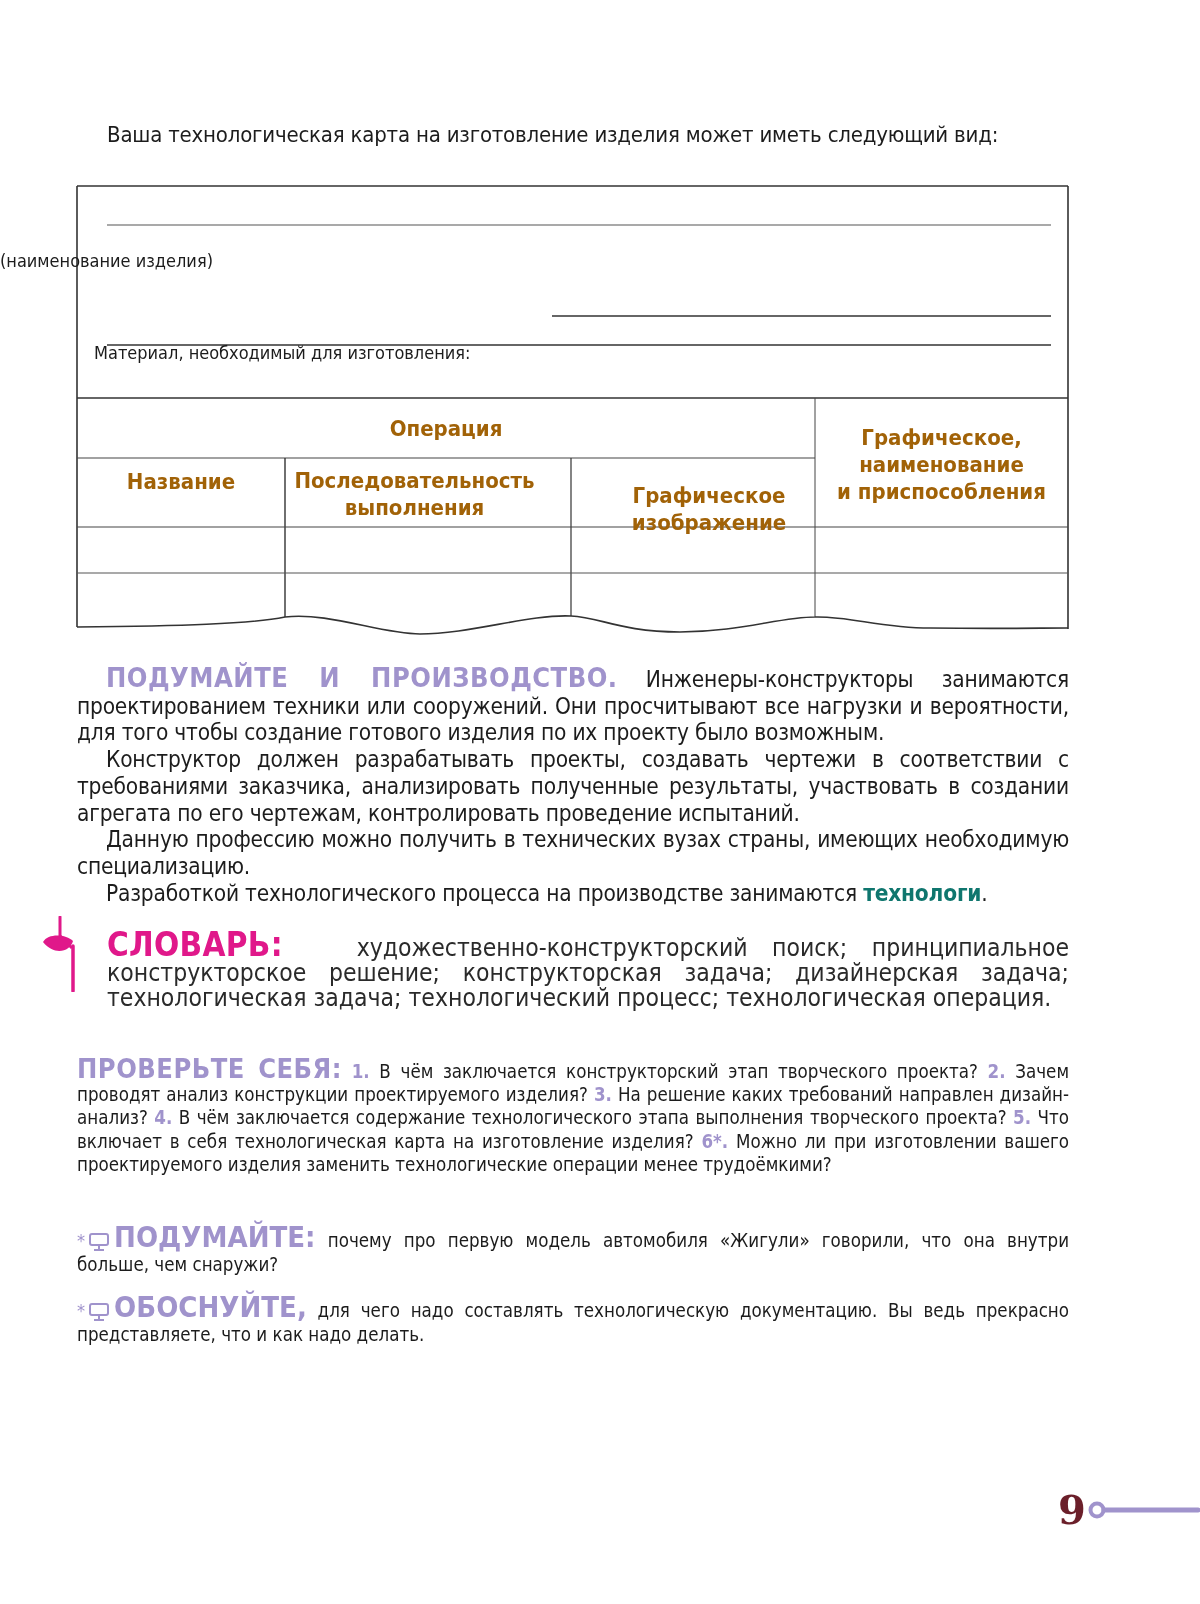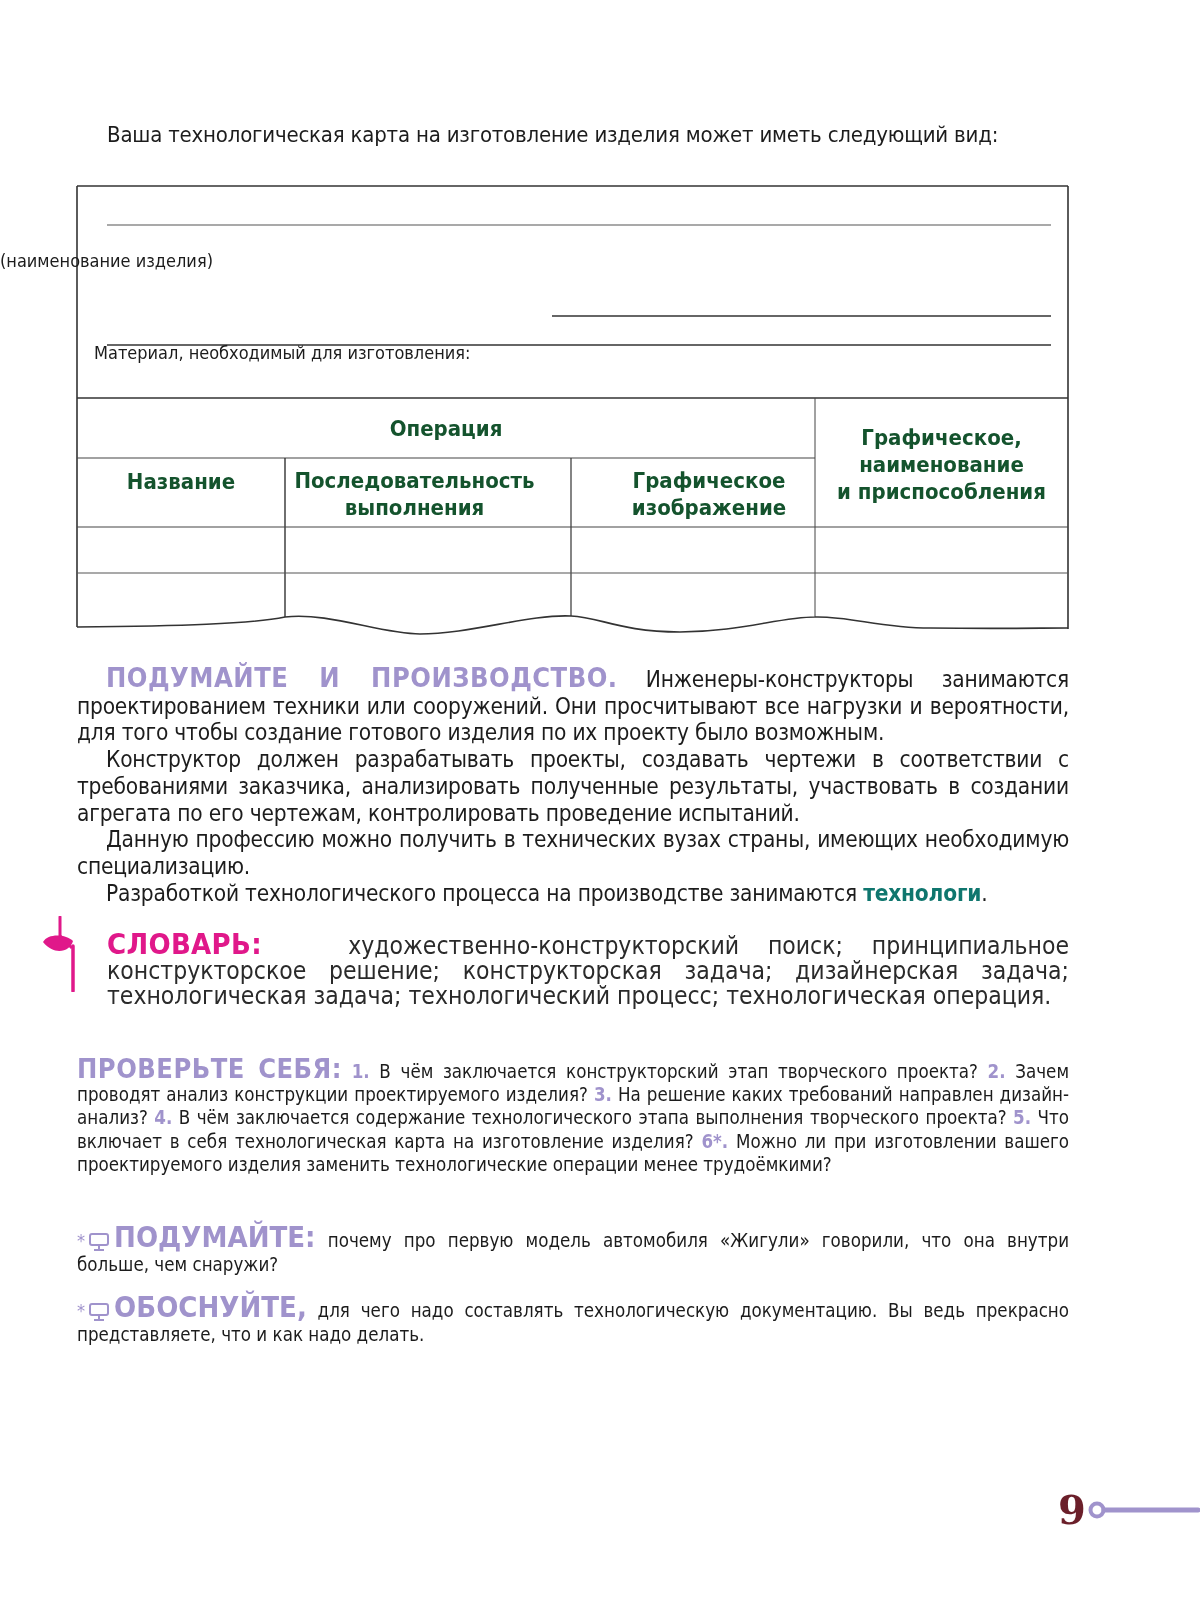--- a/index.html
+++ b/index.html
@@ -3,28 +3,28 @@
 <meta charset="utf-8">
 <style>
   html, body { margin:0; padding:0; background:#ffffff; }
   body { width:1200px; height:1604px; position:relative; overflow:hidden;
          font-family:"DejaVu Sans Condensed","DejaVu Sans", sans-serif; color:#1c1c1c; }
   .abs { position:absolute; }
   .intro { left:107px; top:122px; font-size:22px; letter-spacing:-0.2px; white-space:nowrap; }
   
   .card-svg { position:absolute; left:0; top:0; }
   .card-text { position:absolute; font-size:18px; white-space:nowrap; }
-  .th { position:absolute; font-weight:bold; font-size:22px; text-align:center; line-height:27px; color:#14532d; }
+  .th { position:absolute; font-weight:bold; font-size:22px; text-align:center; line-height:27px; color:#a16207; }
   
   .para { position:absolute; left:77px; width:992px; font-size:22.5px; line-height:26.7px; text-align:justify; letter-spacing:-0.2px; }
   .para .ind { display:inline-block; width:29px; }
   .head-lav { color:#a093cc; font-weight:bold; font-size:27px; letter-spacing:0.5px; }
   .pink { color:#0f766e; font-weight:bold; }
   .dict { position:absolute; left:107px; width:962px; font-size:24.5px; line-height:25px; text-align:justify; color:#2a2a2a; }
-  .dict-head { color:#e0188a; font-weight:bold; font-size:29px; letter-spacing:0.3px; }
+  .dict-head { color:#e0188a; font-weight:bold; font-size:33px; letter-spacing:0.3px; }
   .check { position:absolute; left:77px; width:992px; font-size:18.6px; line-height:23.2px; text-align:justify; }
   .check .head-lav { font-size:27px; }
   .num { color:#a093cc; font-weight:bold; }
   .task { position:absolute; left:77px; width:992px; font-size:18.6px; line-height:23.5px; text-align:justify; }
   .task .big { color:#a093cc; font-weight:bold; font-size:29px; }
   .star { color:#a093cc; font-size:18px; }
   .pc { display:inline-block; vertical-align:middle; margin:0 4px 0 3px; }
   .page-num { position:absolute; left:1058px; top:1486px; font-family:"DejaVu Serif", serif; font-weight:bold; font-size:40px; color:#6b1f2a; }
 </style>
 </head>
@@ -63,21 +63,21 @@
 <div class="card-text" style="left:94px; top:297px;margin-top:45px;">Материал, необходимый для изготовления:</div>
 
 <div class="th" style="left:77px; width:738px; top:415px;">Операция</div>
 <div class="th" style="left:77px; width:208px; top:468px;">
   <div>Название</div>
 </div>
 <div class="th" style="left:285px; width:259px; top:467px;">
   <div>Последовательность</div>
   <div>выполнения</div>
 </div>
-<div class="th" style="left:571px; width:276px; top:467px;">
+<div class="th" style="left:571px; width:276px; top:482px;">
   <div>Графическое</div>
   <div>изображение</div>
 </div>
 <div class="th" style="left:815px; width:253px; top:424px;">
   <div>Графическое,</div>
   <div>наименование</div>
   <div>и приспособления</div>
 </div>
 
 <div class="abs" style="left:78px; top:528px; width:206px; height:44px;"></div>

